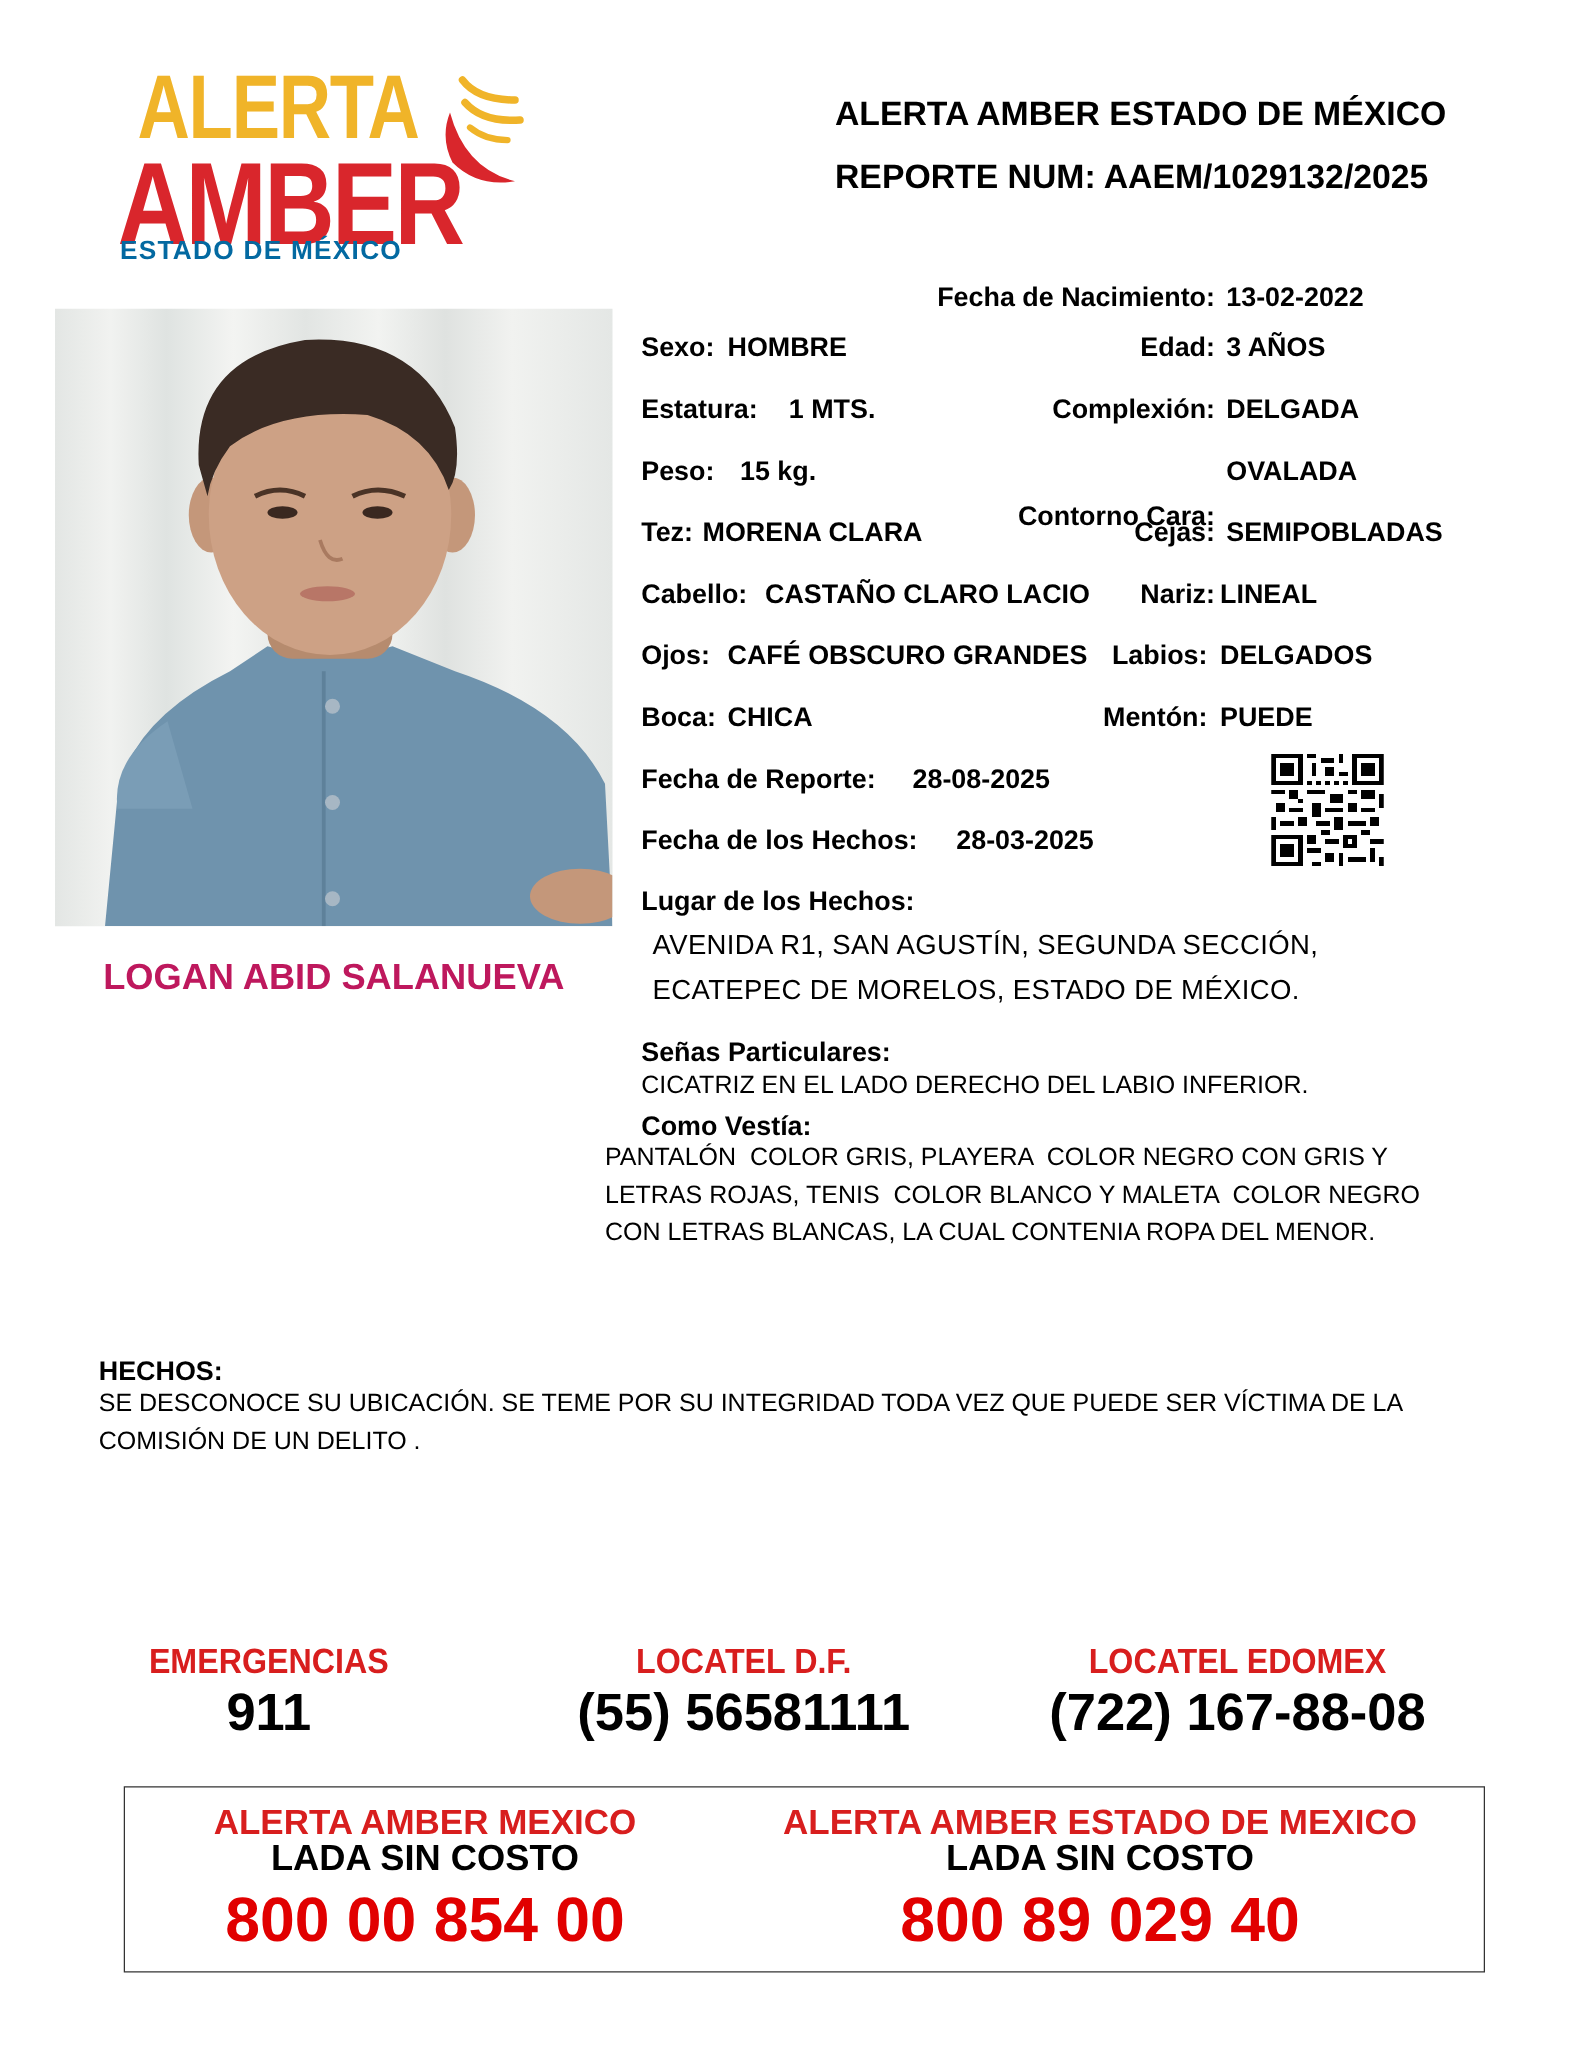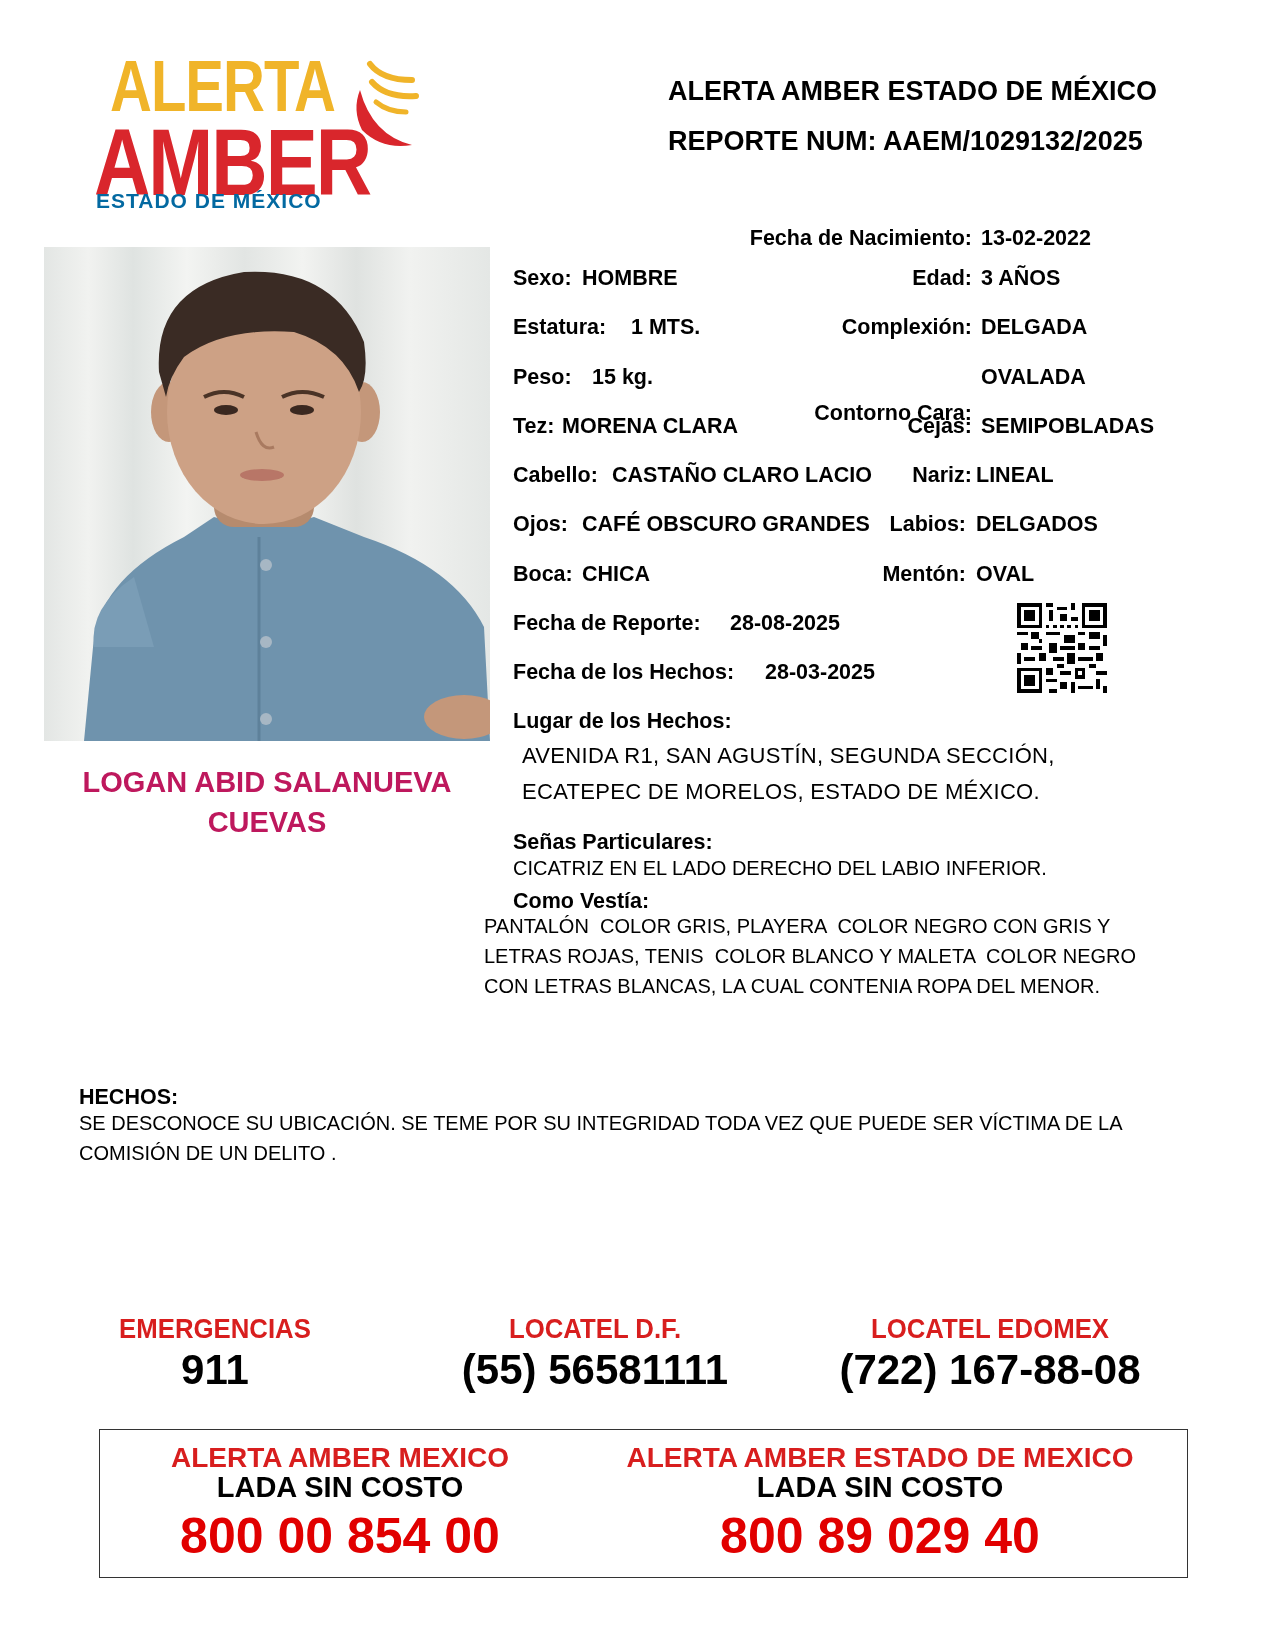--- a/index.html
+++ b/index.html
@@ -97,21 +97,20 @@
 
     <path d="M212 185 Q218 205 230 200" stroke="#a97a60" stroke-width="3" fill="none"></path>
     <ellipse cx="218" cy="228" rx="22" ry="6" fill="#b87667"></ellipse>
 
     <ellipse cx="420" cy="470" rx="40" ry="22" fill="#c4977a"></ellipse>
   </svg>
 </div>
 
 <div id="name" class="abs">
   <div>LOGAN ABID SALANUEVA</div>
-  <div>CUEVAS</div>
 </div>
 
 <div>
   <span class="lbl lbl-r" style="right:303px; top:226px;">Fecha de Nacimiento:</span>
   <span class="val" style="left:981px; top:226px;">13-02-2022</span>
 
   <span class="lbl" style="left:513px; top:266px;">Sexo:</span>
   <span class="val" style="left:582px; top:266px;">HOMBRE</span>
   <span class="lbl lbl-r" style="right:303px; top:266px;">Edad:</span>
   <span class="val" style="left:981px; top:266px;">3 AÑOS</span>
@@ -137,21 +136,21 @@
   <span class="val" style="left:976px; top:463px;">LINEAL</span>
 
   <span class="lbl" style="left:513px; top:512px;">Ojos:</span>
   <span class="val" style="left:582px; top:512px;">CAFÉ OBSCURO GRANDES</span>
   <span class="lbl lbl-r" style="right:309px; top:512px;">Labios:</span>
   <span class="val" style="left:976px; top:512px;">DELGADOS</span>
 
   <span class="lbl" style="left:513px; top:562px;">Boca:</span>
   <span class="val" style="left:582px; top:562px;">CHICA</span>
   <span class="lbl lbl-r" style="right:309px; top:562px;">Mentón:</span>
-  <span class="val" style="left:976px; top:562px;">OVAL</span>
+  <span class="val" style="left:976px; top:562px;">PUEDE</span>
 
   <span class="lbl" style="left:513px; top:611px;">Fecha de Reporte:</span>
   <span class="val" style="left:730px; top:611px;">28-08-2025</span>
 
   <span class="lbl" style="left:513px; top:660px;">Fecha de los Hechos:</span>
   <span class="val" style="left:765px; top:660px;">28-03-2025</span>
 </div>
 
 <svg id="qr" class="abs" viewBox="0 0 25 25" shape-rendering="crispEdges">
   <g fill="#000">

